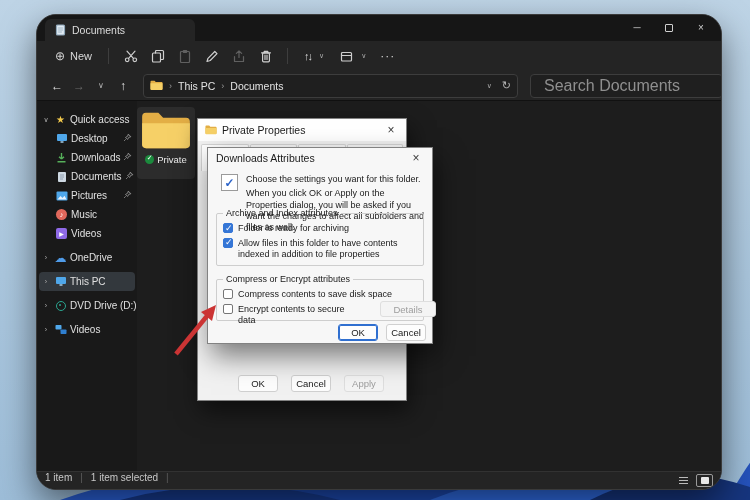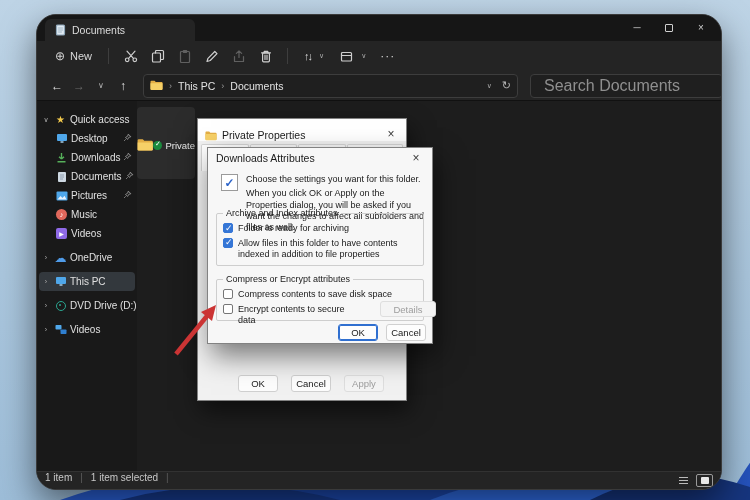--- a/index.html
+++ b/index.html
@@ -68,36 +68,36 @@
   .cloudg { color:#4f9be8; font-size:12px; }
   .circle-note { width:11px; height:11px; background:#e0685c; border-radius:50%; color:#fff; font-size:7px;
     display:flex; align-items:center; justify-content:center; }
   .vid-sq { width:11px; height:11px; background:#8f6ae8; border-radius:2px; color:#fff; font-size:6px;
     display:flex; align-items:center; justify-content:center; }
   .dvd { width:10px; height:10px; border:1.5px solid #2aa58f; border-radius:50%; position:relative; }
   .dvd::after { content:""; position:absolute; left:2.5px; top:2.5px; width:2px; height:2px;
     background:#2aa58f; border-radius:50%; }
   .main { flex:1; background:#1d1d1d; position:relative; }
   .file-tile { position:absolute; left:0; top:6px; width:58px; height:72px; background:#2c2c2c;
-    border-radius:4px; display:flex; flex-direction:row; align-items:center; padding-top:3px; }
+    border-radius:4px; display:flex; flex-direction:column; align-items:center; padding-top:3px; }
   .file-label { display:flex; align-items:center; gap:3px; font-size:9.5px; color:#ececec; margin-top:2px; }
   .badge { width:9px; height:9px; background:#1b8a3d; border-radius:50%; position:relative; flex:none; }
   .badge::after { content:"✓"; position:absolute; left:1.5px; top:-1px; font-size:7px; color:#fff; }
   .statusbar { height:18px; background:#242424; border-top:1px solid #323232; display:flex;
     align-items:flex-start; padding:0 8px; gap:8px; font-size:10px; color:#c8c8c8; flex:none; position:relative; }
   .sb-sep { color:#5c5c5c; }
   .sb-views { position:absolute; right:8px; top:2px; display:flex; gap:4px; }
   .sb-view { width:17px; height:13px; border-radius:2px; display:flex; align-items:center; justify-content:center; }
   .sb-view.active { border:1px solid #9a9a9a; }
   .lines-ic { width:9px; height:7px; background:repeating-linear-gradient(#bbb 0 1px,transparent 1px 3px); }
   .thumb-ic { width:8px; height:7px; background:#e8e8e8; border-radius:1px; }
   
   .dialog { position:absolute; background:#f1f1f1; border:1px solid #828282; color:#1a1a1a; }
   .props { left:197px; top:118px; width:210px; height:283px; box-shadow:3px 10px 22px rgba(0,0,0,.55); }
-  .dlg-title { height:22px; background:#fff; display:flex; align-items:flex-end; padding:0 7px; gap:5px;
+  .dlg-title { height:22px; background:#fff; display:flex; align-items:center; padding:0 7px; gap:5px;
     font-size:10.5px; }
   .dlg-close { margin-left:auto; color:#3c3c3c; font-size:12px; width:16px; text-align:center; }
   .props-tabs { display:flex; gap:1px; padding:3px 3px 0 3px; }
   .ptab { font-size:9.5px; background:#f8f8f8; border:1px solid #d4d4d4; border-bottom:none;
     border-radius:2px 2px 0 0; padding:2px 6px; color:#222; }
   .ptab.active { background:#fff; }
   .props-buttons { position:absolute; left:40px; bottom:8px; display:flex; gap:13px; }
   .btn { width:40px; height:17px; background:#fdfdfd; border:1px solid #d0d0d0; border-radius:3px;
     font-size:9.5px; display:flex; align-items:center; justify-content:center; color:#1a1a1a; }
   .btn.disabled { color:#9d9d9d; background:#f4f4f4; border-color:#dedede; }

